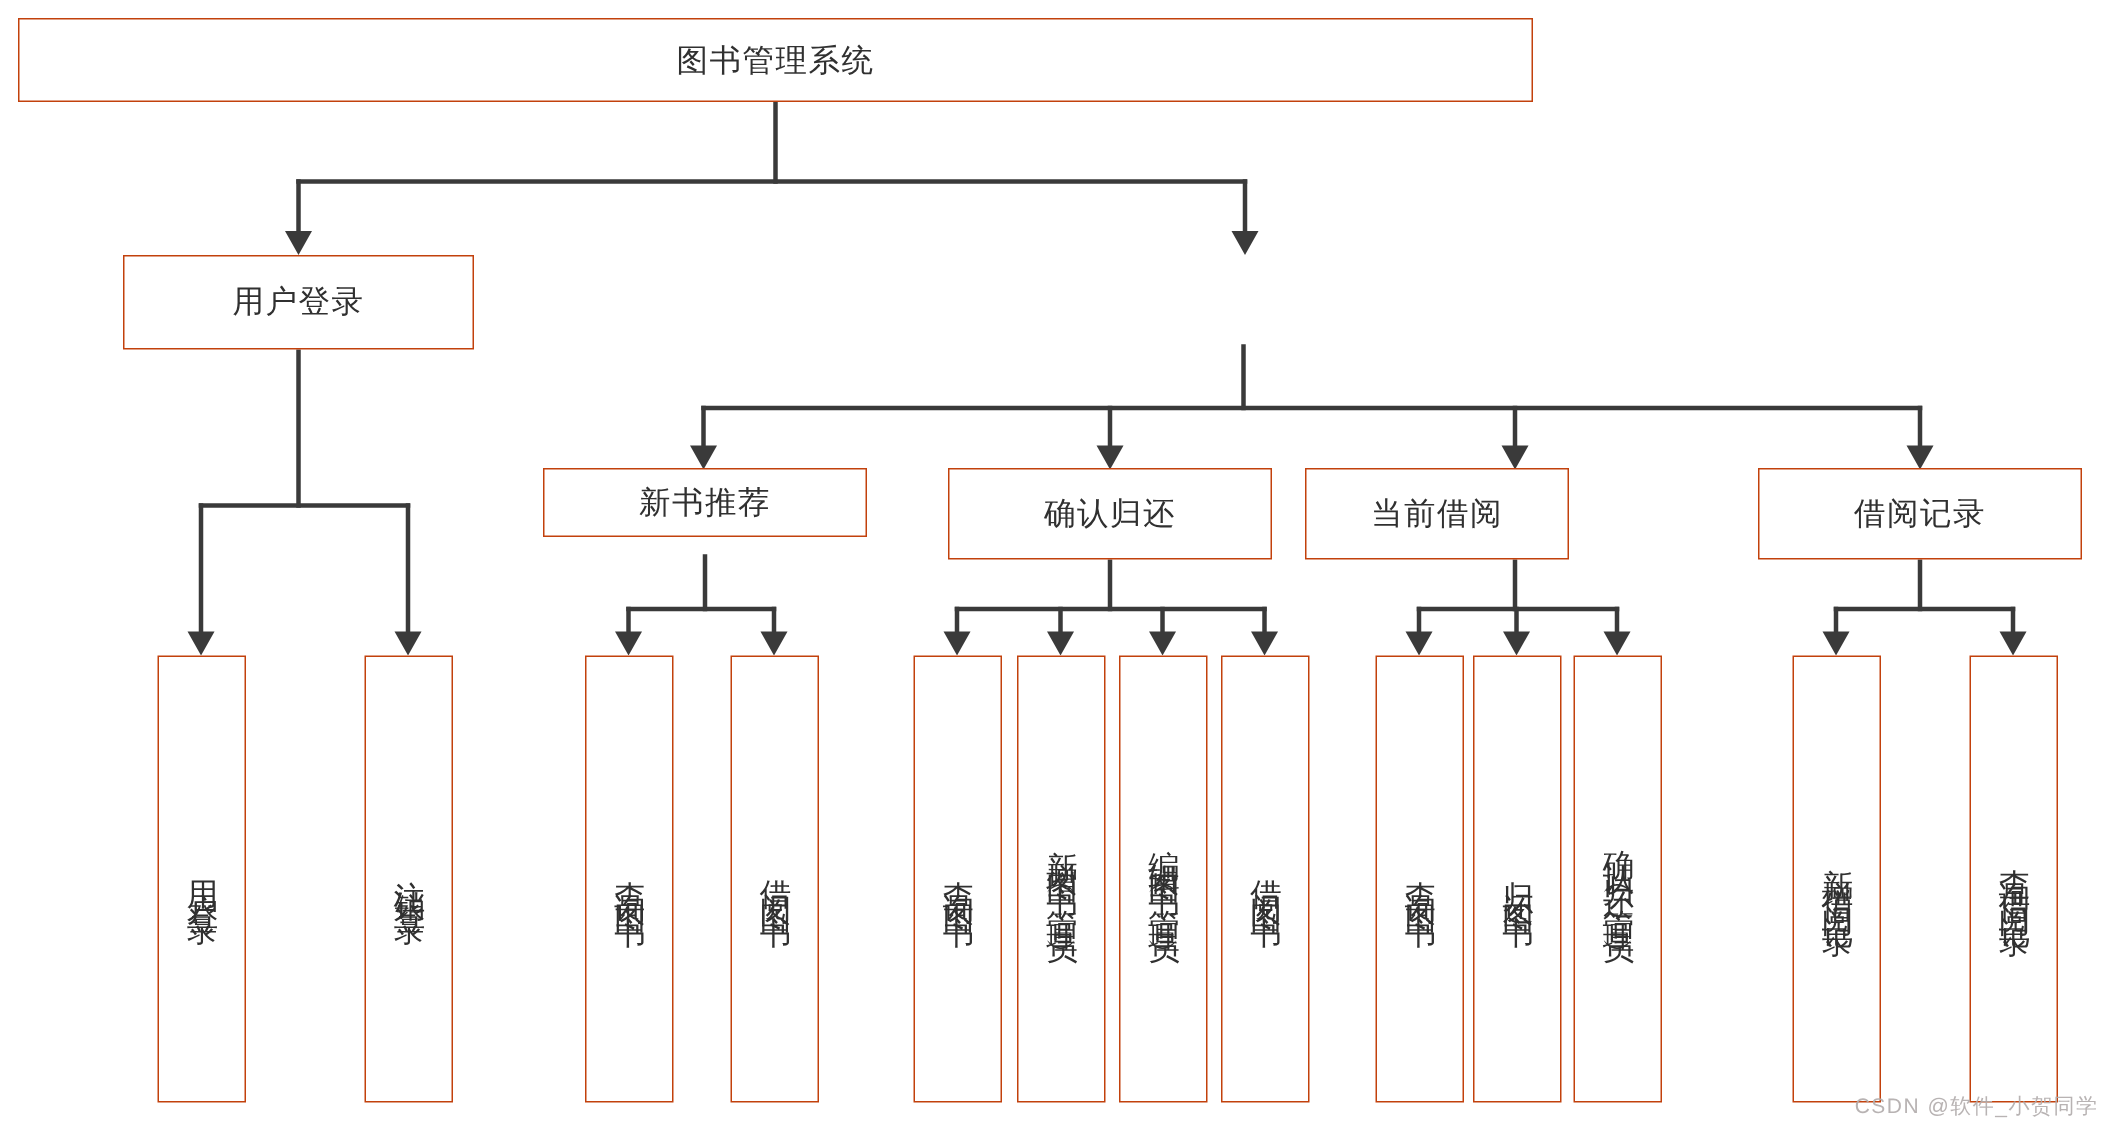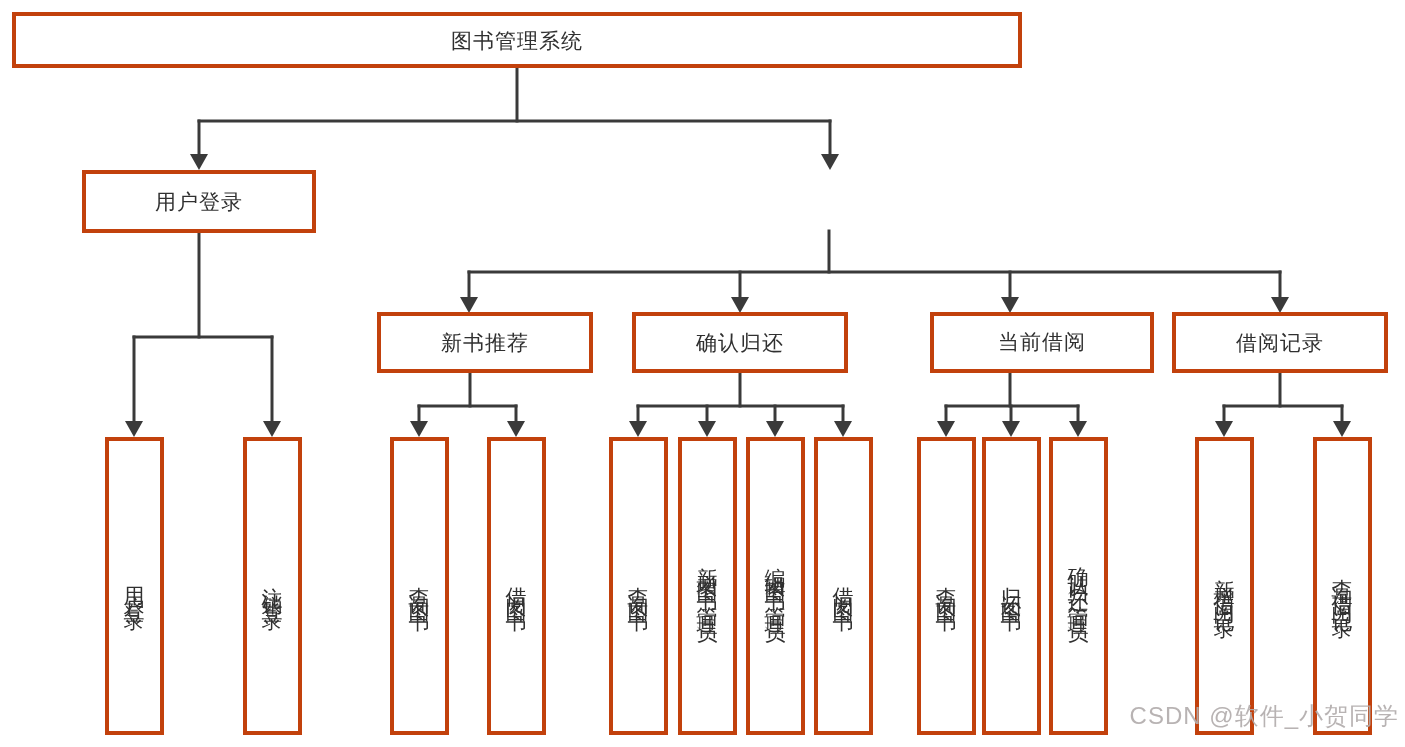--- a/index.html
+++ b/index.html
@@ -8,21 +8,21 @@
     width:1405px;height:747px;
     background:#ffffff;
     font-family:"Liberation Sans","DejaVu Sans",sans-serif;
     overflow:hidden;
   }
   #connectors{position:absolute;left:0;top:0;z-index:1;}
   .box{
     position:absolute;
     box-sizing:border-box;
     background:#ffffff;
-    border:4px solid #c2410c;
+    border:1px solid #c2410c;
     display:flex;
     align-items:center;
     justify-content:center;
     z-index:2;
     color:#303030;
     text-align:right;
   }
   .box .lbl{
     font-size:21px;
     line-height:1;
@@ -31,34 +31,34 @@
   }
   .leaf .lbl{
     writing-mode:vertical-rl;
     text-orientation:mixed;
     letter-spacing:8px;
     white-space:normal;
   }
   .watermark{
     position:absolute;
     right:6px;
-    bottom:15px;
+    bottom:0;
     z-index:3;
-    font-size:24px;
+    font-size:14px;
     letter-spacing:1px;
     color:rgba(178,172,172,0.92);
     white-space:nowrap;
   }
   
   .n-root {left:12px;  top:12px;  width:1010px; height:56px;}
   .n-l2a  {left:82px;  top:170px; width:234px;  height:63px;}
   .n-l2b  {left:712px; top:170px; width:234px;  height:63px;}
-  .n-l3a  {left:362px; top:312px; width:216px;  height:61px;margin-left:15px;}
+  .n-l3a  {left:362px; top:312px; width:216px;  height:46px;}
   .n-l3b  {left:632px; top:312px; width:216px;  height:61px;}
-  .n-l3c  {left:930px; top:312px; width:224px;  height:61px;font-family:Liberation Serif, serif;}
+  .n-l3c  {left:870px; top:312px; width:176px;  height:61px;}
   .n-l3d  {left:1172px;top:312px; width:216px;  height:61px;}
   .leaf   {top:437px;  width:59px; height:298px;}
   .lf-1 {left:105px;} .lf-2 {left:243px;}
   .lf-3 {left:390px;} .lf-4 {left:487px;}
   .lf-5 {left:609px;} .lf-6 {left:678px;} .lf-7 {left:746px;} .lf-8 {left:814px;}
   .lf-9 {left:917px;} .lf-10{left:982px;} .lf-11{left:1049px;}
   .lf-12{left:1195px;} .lf-13{left:1313px;}
 </style>
 </head>
 <body>

